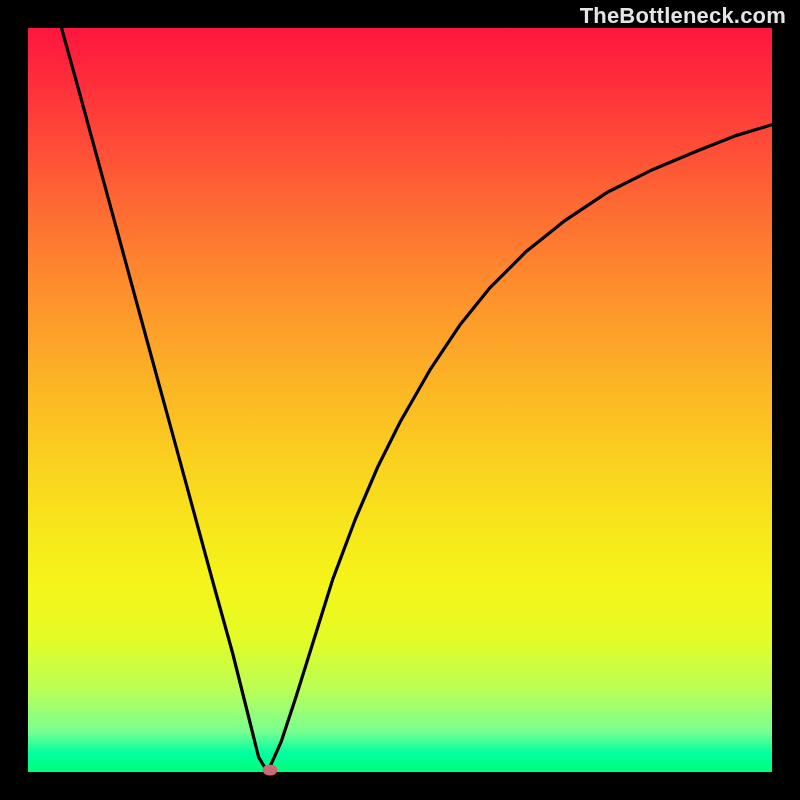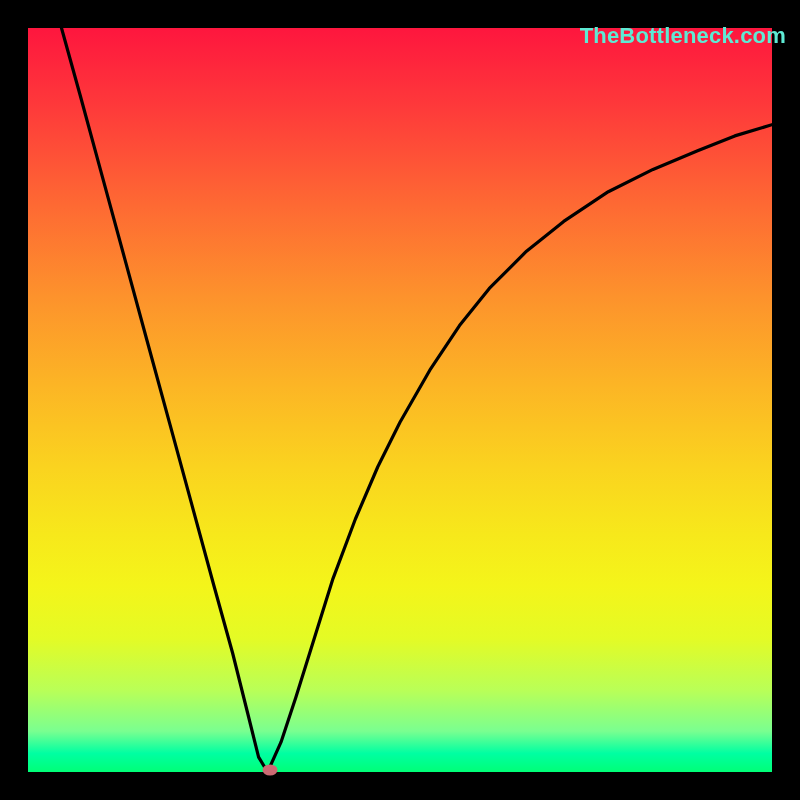--- a/index.html
+++ b/index.html
@@ -14,26 +14,25 @@
   .frame {
     position: relative;
     width: 800px;
     height: 800px;
     background: #000;
   }
   .watermark {
     position: absolute;
     top: 3px;
     right: 14px;
-    color: #5eead4;
+    color: #e5e5e5;
     font-size: 22px;
     font-weight: 600;
     letter-spacing: 0.2px;
     z-index: 10;
-    margin-top: 20px;
   }
   .plot {
     position: absolute;
     left: 28px;
     top: 28px;
     width: 744px;
     height: 744px;
     background: linear-gradient(to bottom,
       #fe163e 0%,
       #fe3b3a 11%,

